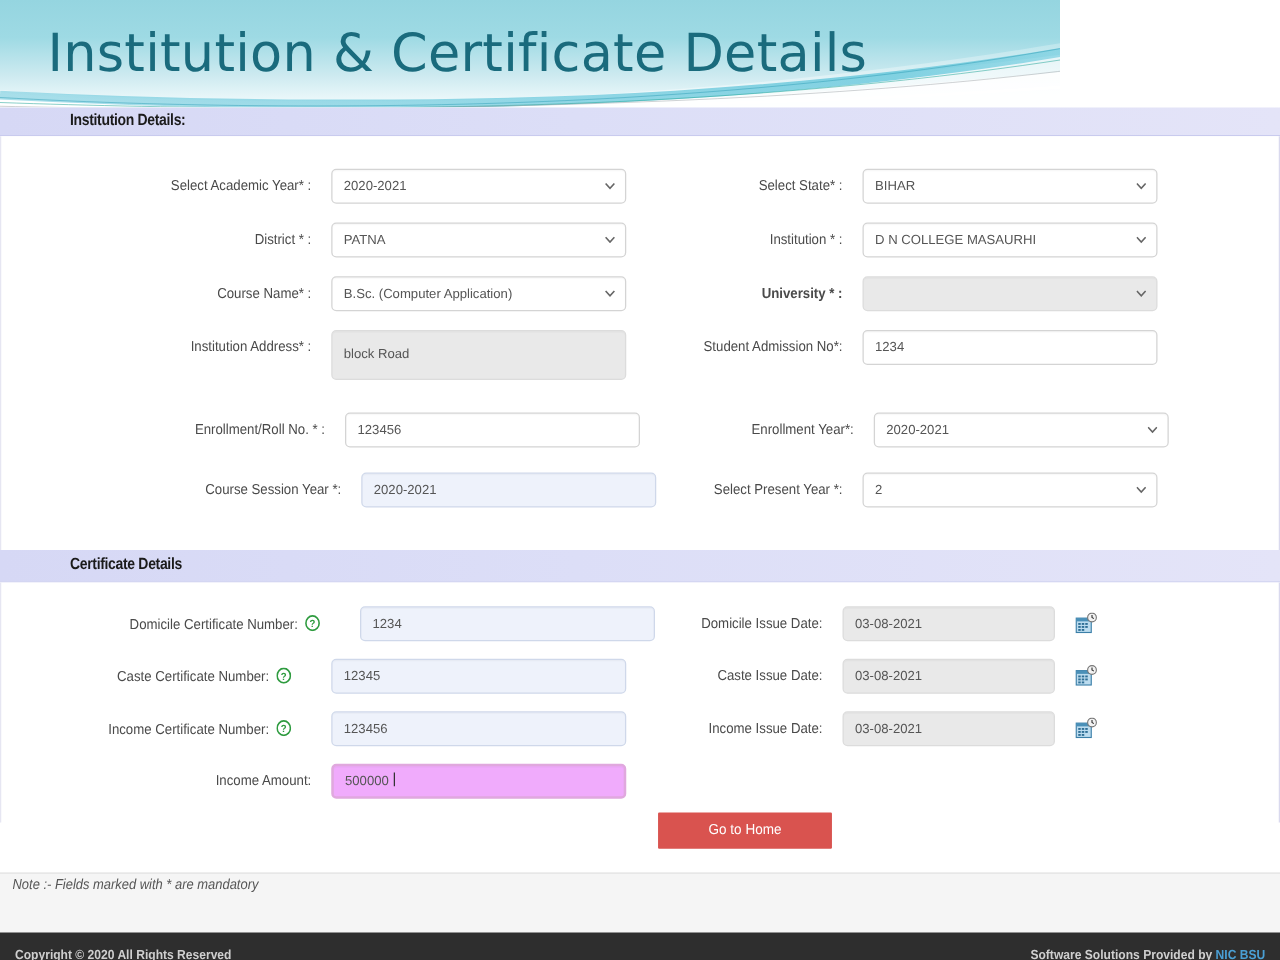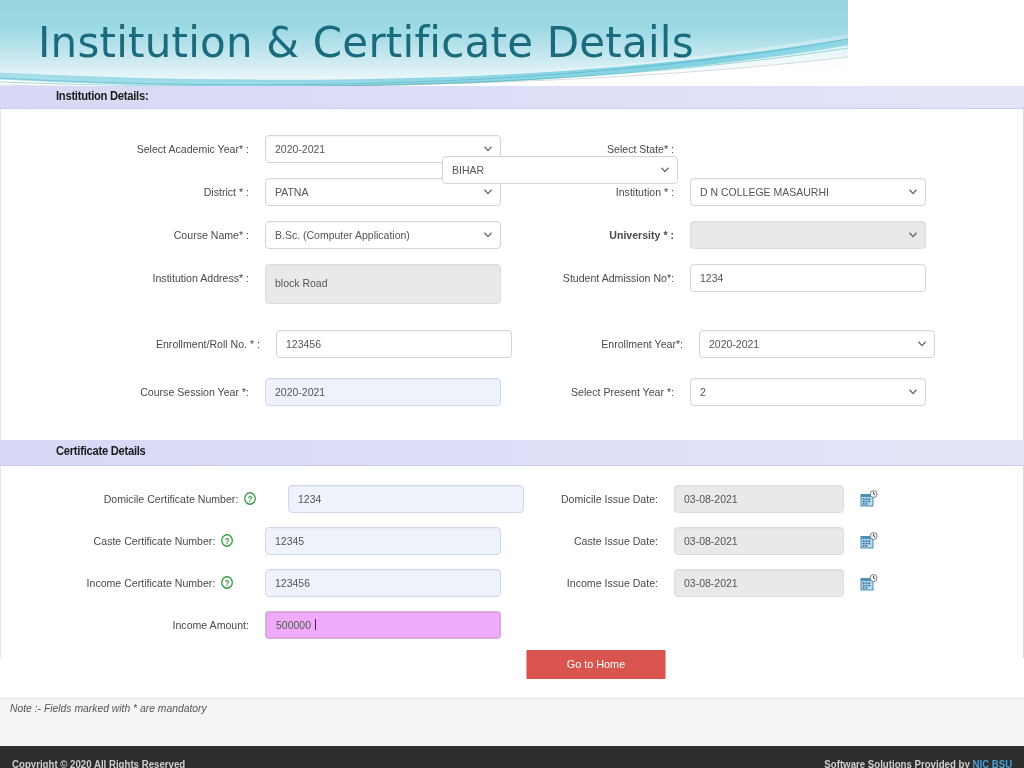--- a/index.html
+++ b/index.html
@@ -309,28 +309,28 @@
       </div>
     </div>
 
     <div class="field" style="left:0px; top:221px; width:502px;margin-left:11px;">
       <div class="lbl" style="width:248px; margin-top:7px;">Enrollment/Roll No. * :</div>
       <div class="ctl" style="margin-left:16px; width:236px;">
         <span>123456</span>
       </div>
     </div>
 
-    <div class="field" style="left:0px; top:269px; width:502px;">
+    <div class="field" style="left:0px; top:269px; width:502px;padding-left:24px;">
       <div class="lbl" style="width:248px; margin-top:7px;">Course Session Year *:</div>
       <div class="ctl filled" style="margin-left:16px; width:236px;">
         <span>2020-2021</span>
       </div>
     </div>
 
-    <div class="field" style="left:425px; top:26px; width:502px;flex-direction:column;">
+    <div class="field" style="left:425px; top:26px; width:502px;">
       <div class="lbl" style="width:248px; margin-top:7px;">Select State* :</div>
       <div class="ctl sel" style="margin-left:16px; width:236px;">
         <span>BIHAR</span>
         <svg class="chev" viewBox="0 0 8 6">
             <path d="M0.5,0.8 L4,4.6 L7.5,0.8" fill="none" stroke="#666" stroke-width="1.3"></path>
           </svg>
       </div>
     </div>
 
     <div class="field" style="left:425px; top:69px; width:502px;">

